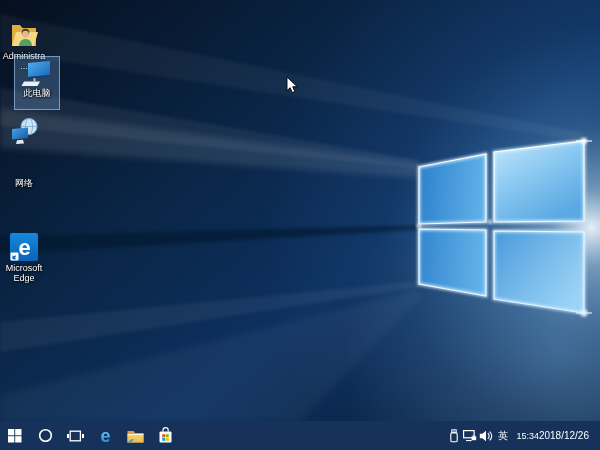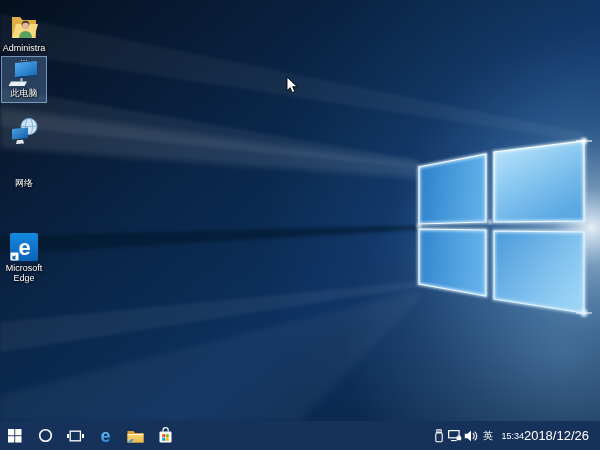--- a/index.html
+++ b/index.html
@@ -38,21 +38,21 @@
   .tray{margin-left:auto;display:flex;align-items:center;}
   .tray-icon{width:16px;height:29px;display:flex;align-items:center;justify-content:center;}
   .ime{
     width:17px;text-align:center;color:#fff;font-size:10px;line-height:29px;
   }
   .clock{
     display:flex;flex-direction:row;justify-content:center;align-items:flex-end;
     color:#fff;padding:0 5px 0 5px;line-height:10px;text-align:right;
   }
   .clock .time{font-size:9px;}
-  .clock .date{font-size:13px;}
+  .clock .date{font-size:10px;}
   .show-desktop{width:5px;border-left:1px solid rgba(255,255,255,.3);}
   
   .cursor{position:absolute;z-index:9;pointer-events:none;}
 </style>
 </head>
 <body>
 
 <div class="desktop">
 
   <svg class="wallpaper" width="600" height="421" viewBox="0 0 600 421">
@@ -129,32 +129,32 @@
         <circle cx="419" cy="226" r="2.2" filter="url(#blur2)"></circle>
         <circle cx="490" cy="222" r="2" filter="url(#blur2)"></circle>
         <rect x="576" y="140.4" width="16" height="1.2" opacity="0.9"></rect>
         <rect x="576" y="312.4" width="16" height="1.2" opacity="0.9"></rect>
       </g>
     </g>
 
     <rect x="0" y="0" width="600" height="421" fill="url(#glowFloor)"></rect>
   </svg>
 
-  <div class="icon-cell" style="top:8px;">
+  <div class="icon-cell" style="top:16px;">
     <svg width="30" height="30" viewBox="0 0 30 30">
       <path d="M3,5 h8 l2.5,3 H27 V26 H3 Z" fill="#dfae45"></path>
       <polygon points="3,26 7,12 29,12 25,26" fill="#f7d981"></polygon>
       <circle cx="16.5" cy="12.6" r="3.8" fill="#4a382a"></circle>
       <circle cx="16.5" cy="14.2" r="3.4" fill="#e2b894"></circle>
       <path d="M10,26 q0.5,-7 6.5,-7 q6,0 6.5,7 z" fill="#55a061"></path>
     </svg>
     <span class="icon-label">Administra...</span>
   </div>
 
-  <div class="icon-cell selected" style="top:56px;height:47px;">
+  <div class="icon-cell selected" style="top:56px;height:54px;margin-left:13px;">
     <svg width="32" height="27" viewBox="0 0 32 27">
       <defs>
         <linearGradient id="scr1" x1="0" y1="0" x2="1" y2="1">
           <stop offset="0" stop-color="#54b0f0"></stop>
             <stop offset="1" stop-color="#1566b8"></stop>
         </linearGradient>
       </defs>
       <polygon points="7,3 29,1 29,15 7,17" fill="url(#scr1)"></polygon>
       <polygon points="7,17 29,15 29,16.3 7,18.3" fill="#0c3f77"></polygon>
       <polygon points="3,21.5 19,21.5 16.5,26 0.5,26" fill="#e9eff6"></polygon>

